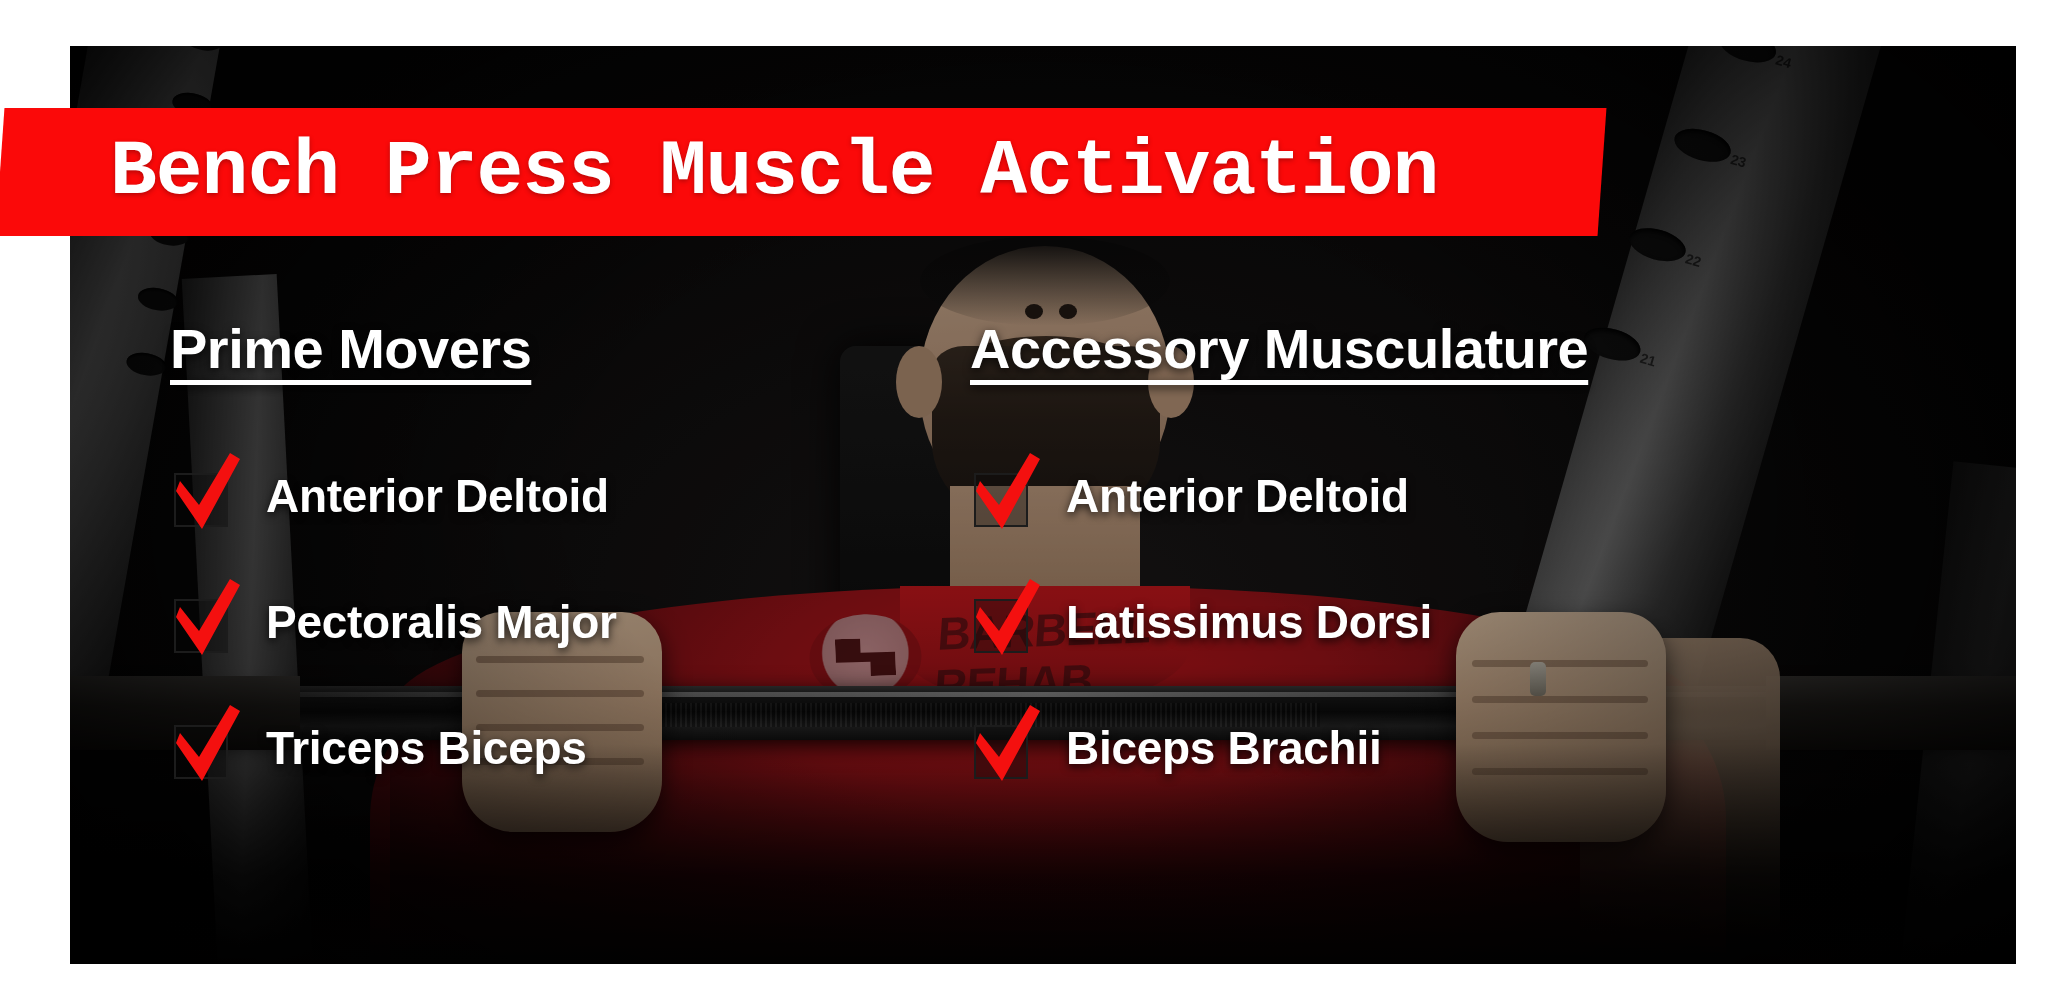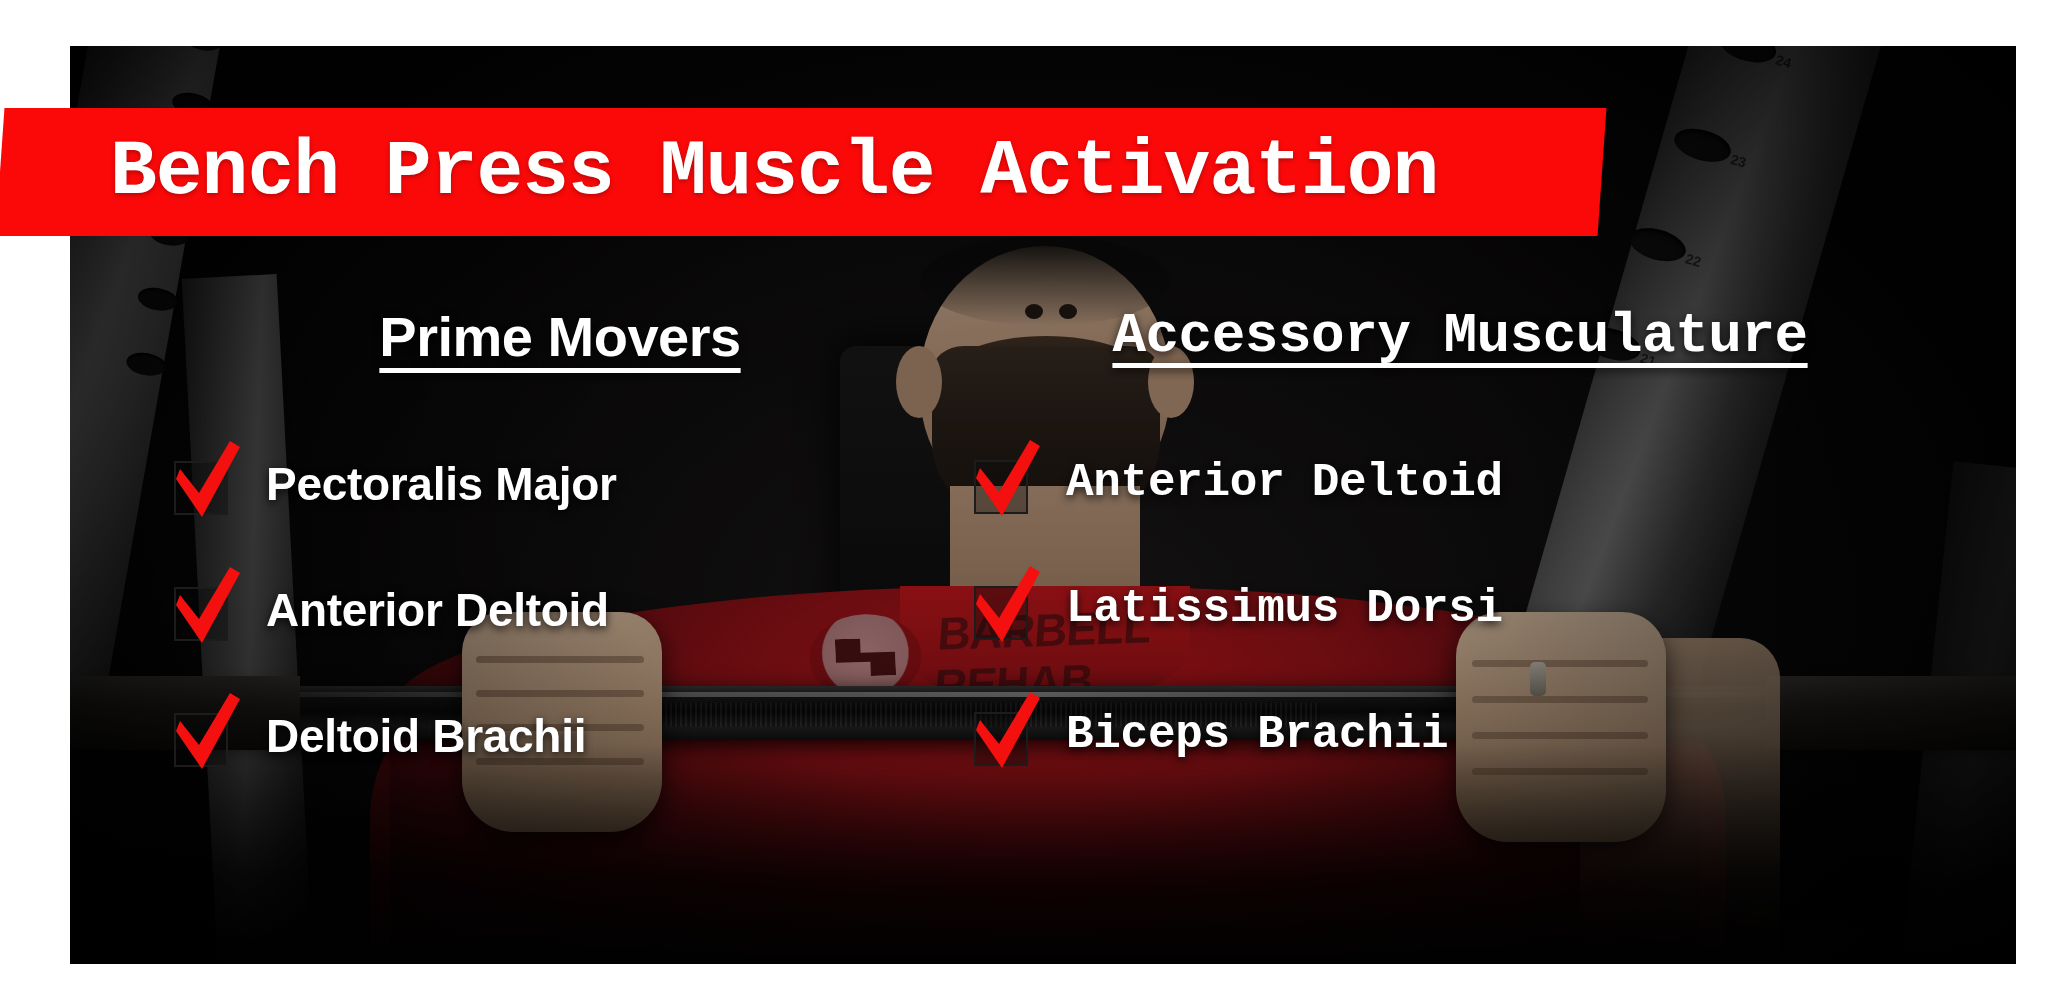--- a/index.html
+++ b/index.html
@@ -292,29 +292,28 @@
     font-weight:800;
     font-size:78px;
     letter-spacing:-1px;
     text-shadow:0 2px 5px rgba(0,0,0,.28);
     white-space:nowrap;
   }
 
   
   .columns {
     position:absolute;
-    left:70px; top:304px;
+    left:70px; top:316px;
     width:1946px; height:600px;
     z-index:4;
     display:flex;
-    text-align:center;
   }
   .col { position:relative; }
   .col-prime { width:880px; padding-left:100px; }
-  .col-accessory { width:1000px; padding-left:20px;font-family:Liberation Mono, monospace; }
+  .col-accessory { width:1000px; padding-left:20px; }
 
   .col-heading {
     color:#ffffff;
     font-weight:800;
     font-size:56px;
     letter-spacing:-0.5px;
     text-decoration:underline;
     text-decoration-thickness:5px;
     text-underline-offset:12px;
     text-shadow:0 3px 10px rgba(0,0,0,.75);
@@ -442,46 +441,46 @@
   </div>
 
   <div class="banner"></div>
   <div class="banner-title">Bench Press Muscle Activation</div>
 
   <div class="columns">
 
     <div class="col col-prime">
       <div class="col-heading">Prime Movers</div>
       <div class="items" id="items-prime">
+          <div class="item">
+            <span class="check-icon">
+              <span class="check-box"></span>
+              <span class="check-mark"><svg viewBox="0 0 76 80" width="76" height="80" aria-hidden="true">
+                  <path d="M8 40 L12 30 L31 54 L62 2 L72 8 L34 78 Z" fill="#f4100f"></path>
+                </svg></span>
+            </span>
+            <span class="item-label">Anterior Deltoid</span>
+          </div>
           <div class="item">
             <span class="check-icon">
               <span class="check-box"></span>
               <span class="check-mark"><svg viewBox="0 0 76 80" width="76" height="80" aria-hidden="true">
                   <path d="M8 40 L12 30 L31 54 L62 2 L72 8 L34 78 Z" fill="#f4100f"></path>
                 </svg></span>
             </span>
             <span class="item-label">Pectoralis Major</span>
           </div>
           <div class="item">
             <span class="check-icon">
               <span class="check-box"></span>
               <span class="check-mark"><svg viewBox="0 0 76 80" width="76" height="80" aria-hidden="true">
                   <path d="M8 40 L12 30 L31 54 L62 2 L72 8 L34 78 Z" fill="#f4100f"></path>
                 </svg></span>
             </span>
-            <span class="item-label">Anterior Deltoid</span>
-          </div>
-          <div class="item">
-            <span class="check-icon">
-              <span class="check-box"></span>
-              <span class="check-mark"><svg viewBox="0 0 76 80" width="76" height="80" aria-hidden="true">
-                  <path d="M8 40 L12 30 L31 54 L62 2 L72 8 L34 78 Z" fill="#f4100f"></path>
-                </svg></span>
-            </span>
-            <span class="item-label">Deltoid Brachii</span>
+            <span class="item-label">Triceps Biceps</span>
           </div>
         </div>
     </div>
 
     <div class="col col-accessory">
       <div class="col-heading">Accessory Musculature</div>
       <div class="items" id="items-accessory">
           <div class="item">
             <span class="check-icon">
               <span class="check-box"></span>

